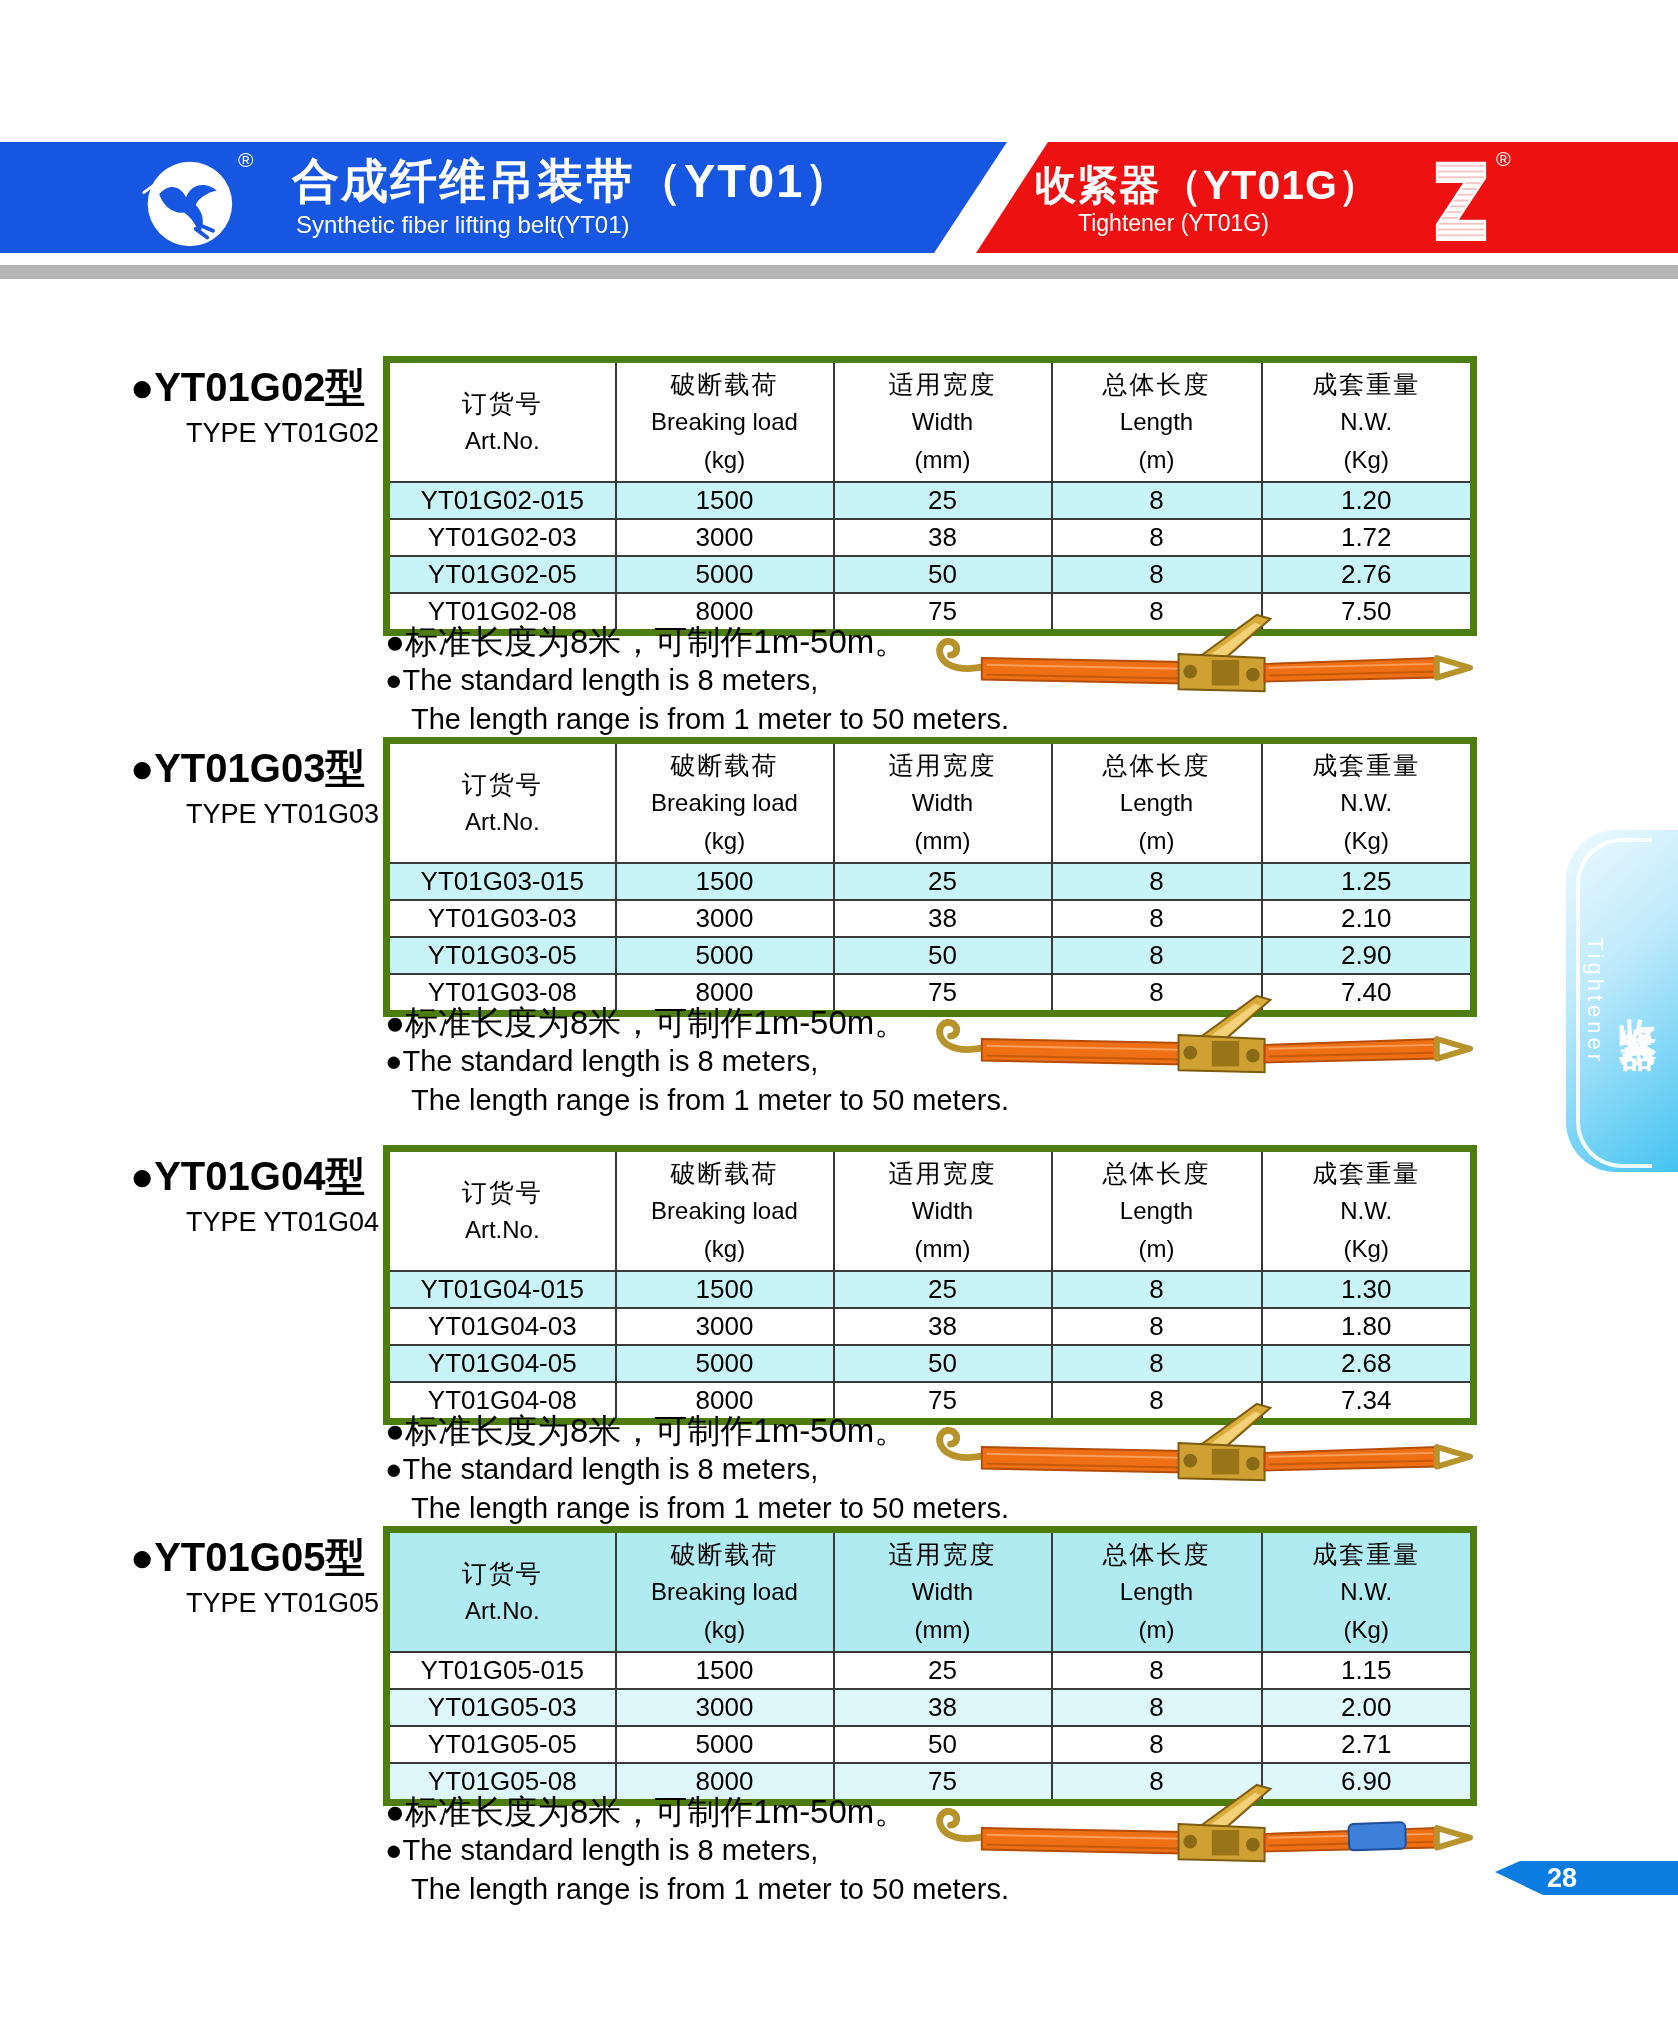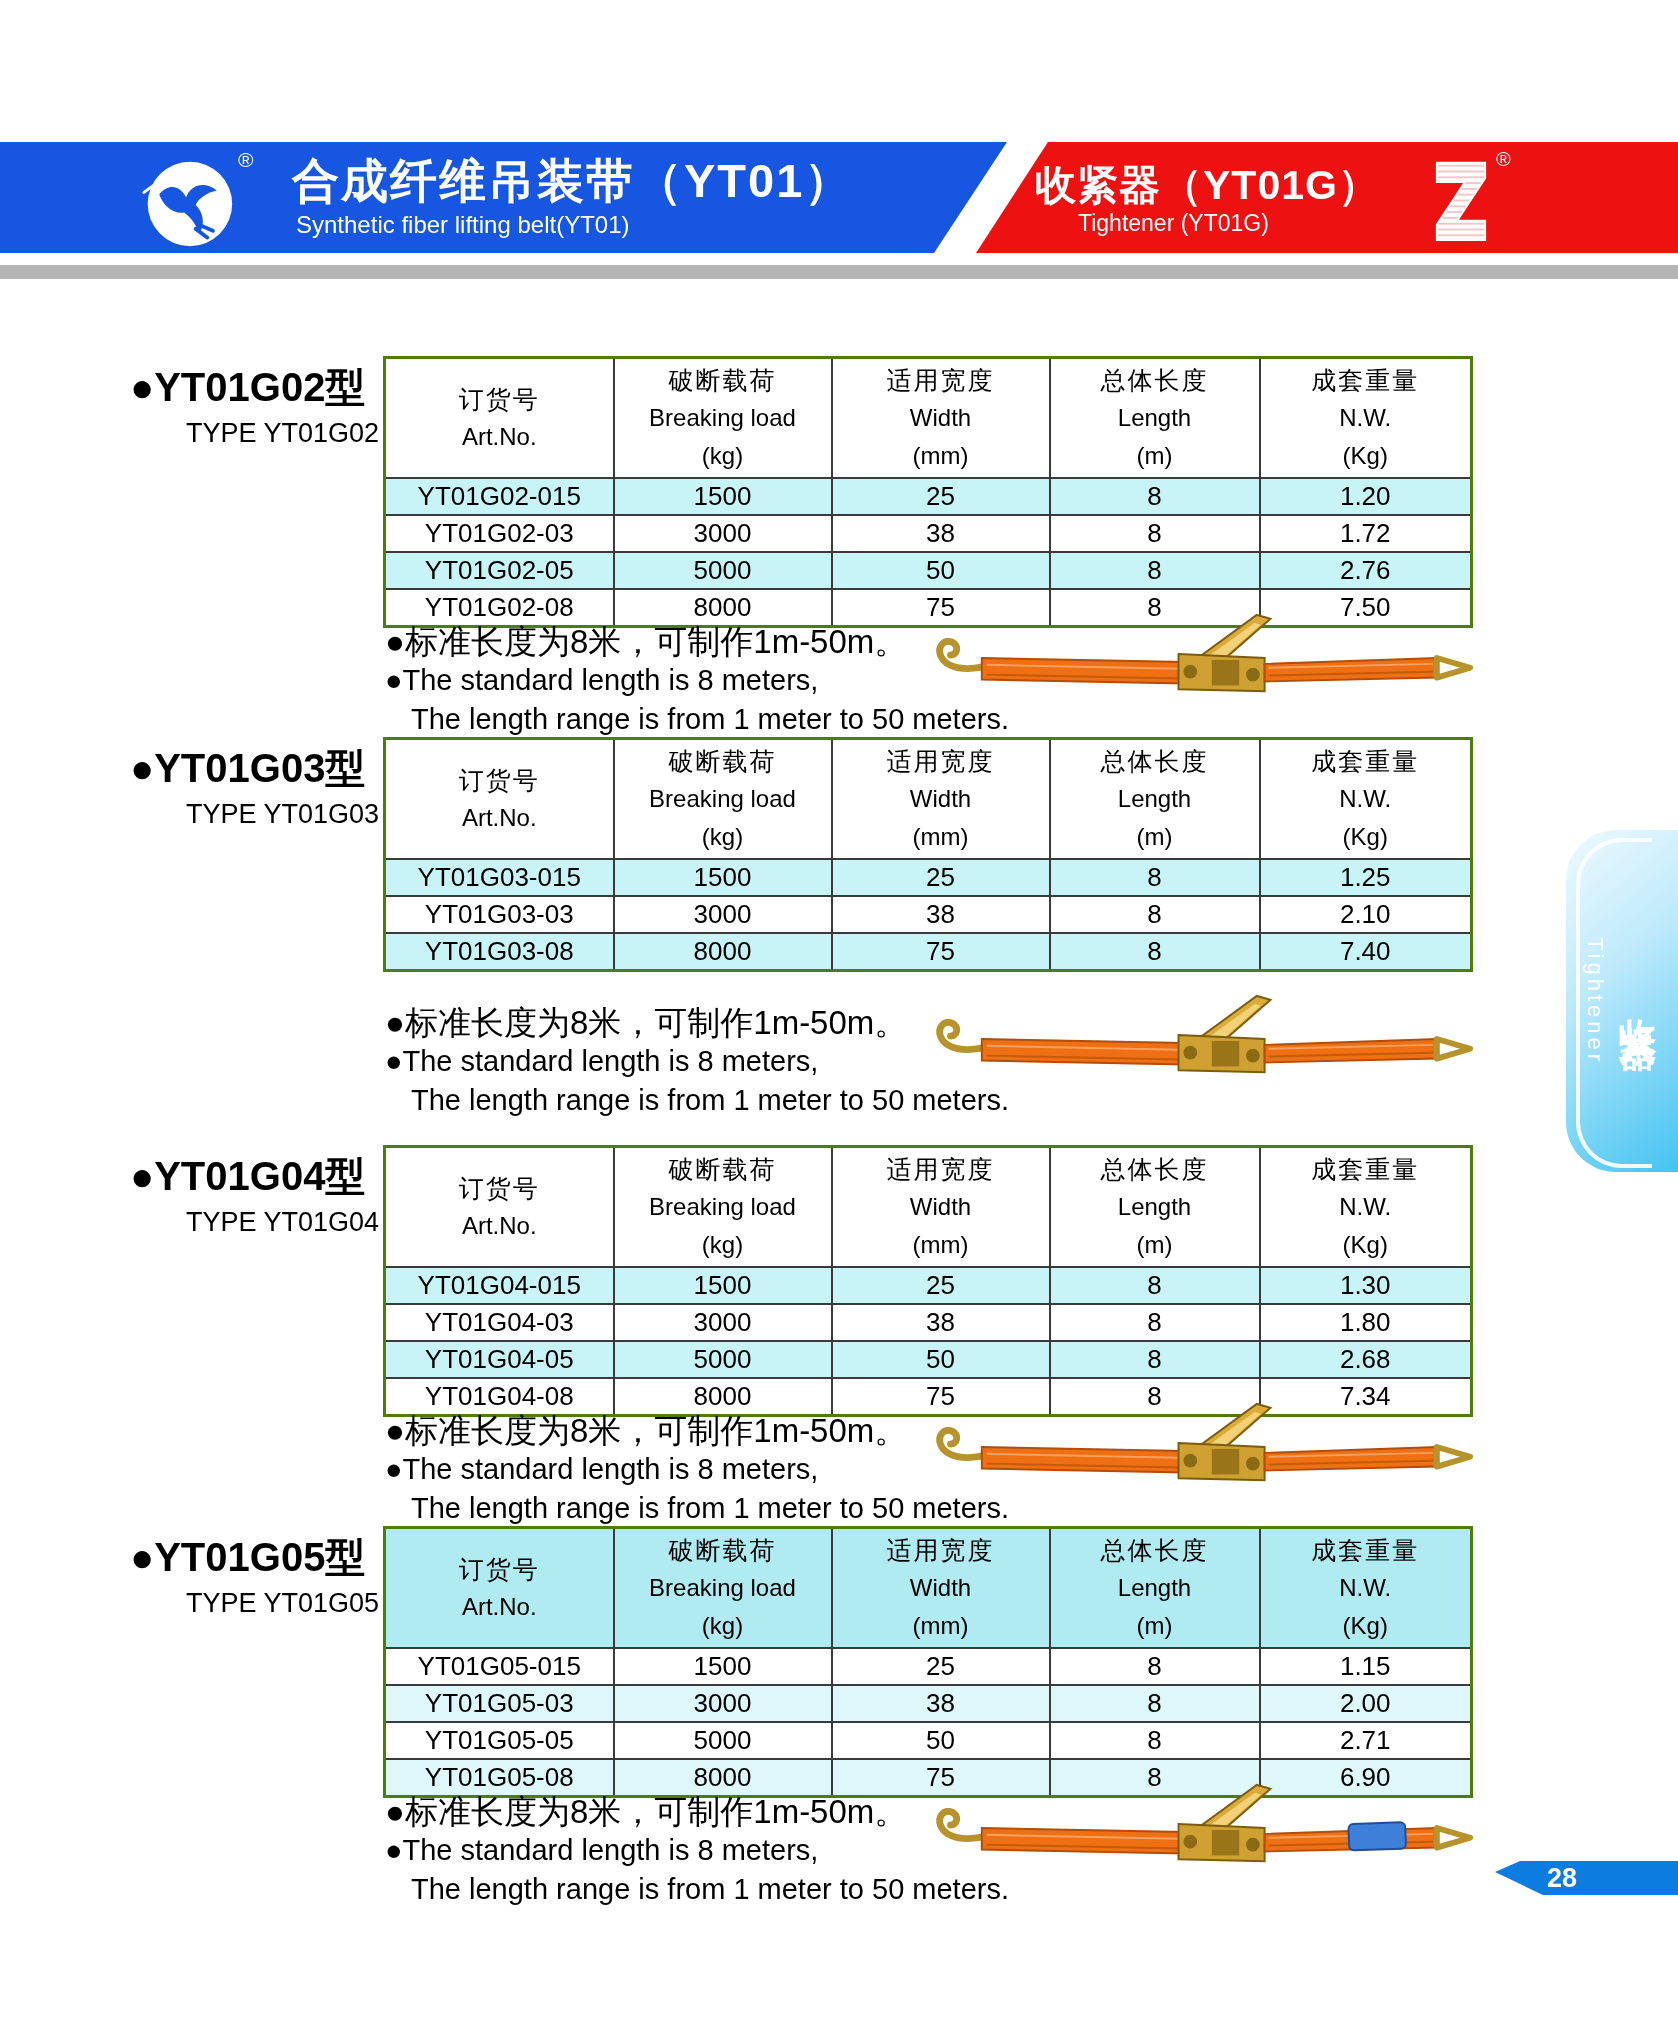--- a/index.html
+++ b/index.html
@@ -26,21 +26,21 @@
 
   
   .section{position:absolute;left:0;width:1464px;height:378px;}
   .sec0{top:356px}.sec1{top:737px}.sec2{top:1145px}.sec3{top:1526px}
   .sec-label{position:absolute;left:130px;top:4px;}
   .sec-title{font-size:40px;font-weight:bold;white-space:nowrap;}
   .sec-type{font-size:27px;margin-top:3px;margin-left:56px;white-space:nowrap;}
 
   .spec-table{position:absolute;left:383px;top:0;width:1087px;border-collapse:collapse;table-layout:fixed;background:#fff;}
   .spec-table th,.spec-table td{border:2px solid #3a3a3a;text-align:center;padding:0;}
-  .spec-table{border:3px solid #4d7c0f;}
+  .spec-table{border:7px solid #4d7c0f;}
   .spec-table thead th{height:118px;font-weight:normal;background:#fff;vertical-align:middle;}
   .th-stack{display:flex;flex-direction:column;justify-content:center;height:118px;}
   .th-zh{font-size:25px;line-height:38px;letter-spacing:2px;}
   .th-en{font-size:24px;line-height:38px;}
   .th-unit{font-size:24px;line-height:38px;}
   .spec-table tbody td{height:35px;font-size:26px;line-height:35px;}
   .section:not(.alt-style) tbody tr:nth-child(odd) td{background:var(--row_cyan,#c9f4f7);}
   .alt-style thead th{background:var(--table4_header_cyan,#b0ebf2);}
   .alt-style tbody tr:nth-child(even) td{background:var(--table4_row_cyan,#def7fa);}
 
@@ -272,20 +272,27 @@
               <td>25</td>
               <td>8</td>
               <td>1.25</td>
             </tr>
             <tr>
               <td>YT01G03-03</td>
               <td>3000</td>
               <td>38</td>
               <td>8</td>
               <td>2.10</td>
+            </tr>
+            <tr>
+              <td>YT01G03-05</td>
+              <td>5000</td>
+              <td>50</td>
+              <td>8</td>
+              <td>2.90</td>
             </tr>
             <tr>
               <td>YT01G03-08</td>
               <td>8000</td>
               <td>75</td>
               <td>8</td>
               <td>7.40</td>
             </tr>
           </tbody>
     </table>

